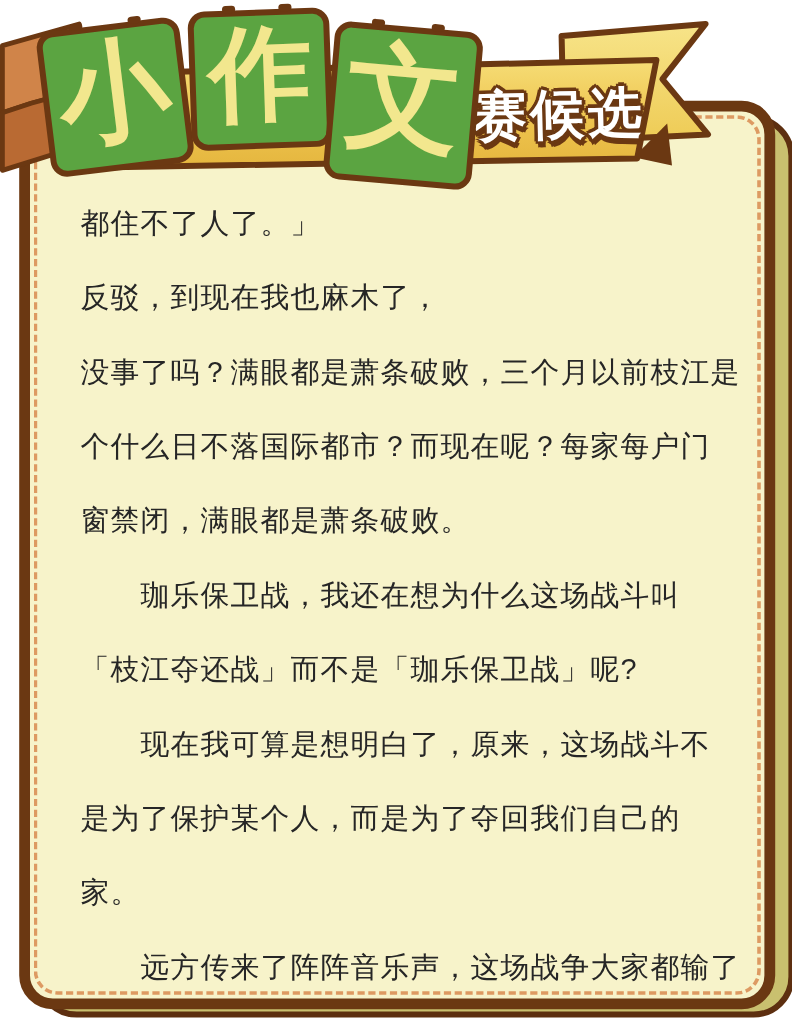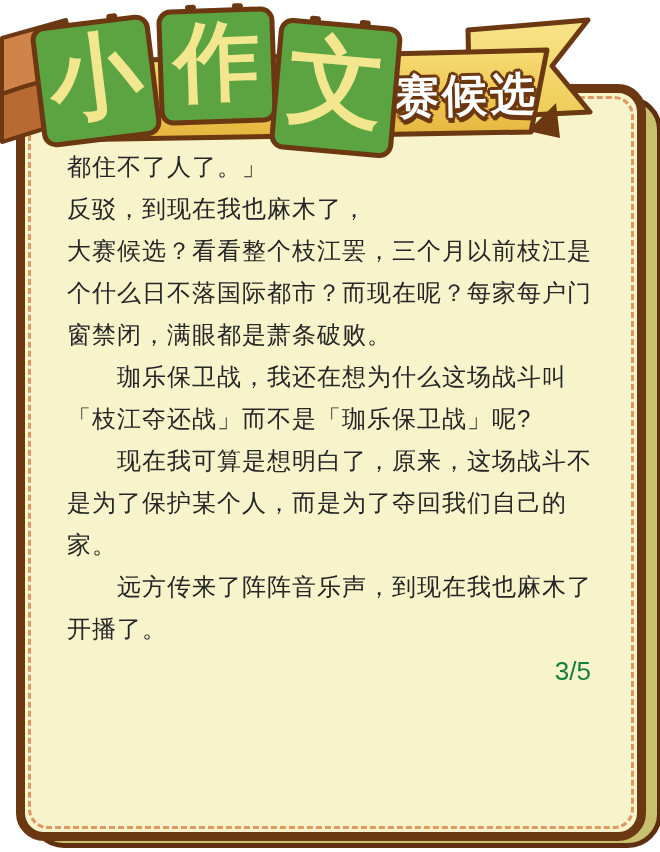--- a/index.html
+++ b/index.html
@@ -29,21 +29,21 @@
     border-radius:20px;
   }
 
   
   .story-text {
     position:absolute; left:42px; top:53px; width:528px;
     font-size:24px; line-height:42px; letter-spacing:1px;
     color:var(--text-dark,#262626);
     font-weight:500;
   }
-  .story-text .line { white-space:nowrap; }
+  .story-text .line { white-space:nowrap;margin-top:20px; }
   .page-indicator {
     margin-top:4px; text-align:right; font-size:26px; line-height:34px;
     letter-spacing:0; color:#15803d; padding-right:4px;
   }
 
   
   .header-art { position:absolute; left:0; top:0; z-index:5; }
   .banner-label {
     position:absolute; left:346px; top:66px; width:210px; z-index:6;
     transform:rotate(-1.5deg);
@@ -79,29 +79,29 @@
 
 <div class="page">
 
   <div class="back-card"></div>
   <div class="front-card">
     <div class="dash-border"></div>
 
     <div class="story-text">
       <div class="line">都住不了人了。」</div>
       <div class="line">反驳，到现在我也麻木了，</div>
-      <div class="line">大赛候选？看看整个枝江罢，三个月以前枝江是</div>
+      <div class="line">没事了吗？满眼都是萧条破败，三个月以前枝江是</div>
       <div class="line">个什么日不落国际都市？而现在呢？每家每户门</div>
       <div class="line">窗禁闭，满眼都是萧条破败。</div>
       <div class="line">　　珈乐保卫战，我还在想为什么这场战斗叫</div>
       <div class="line">「枝江夺还战」而不是「珈乐保卫战」呢?</div>
       <div class="line">　　现在我可算是想明白了，原来，这场战斗不</div>
       <div class="line">是为了保护某个人，而是为了夺回我们自己的</div>
       <div class="line">家。</div>
-      <div class="line">　　远方传来了阵阵音乐声，到现在我也麻木了</div>
+      <div class="line">　　远方传来了阵阵音乐声，这场战争大家都输了</div>
       <div class="line">开播了。</div>
       <div class="page-indicator">3/5</div>
     </div>
   </div>
 
   <svg class="header-art" width="660" height="175" viewBox="0 0 660 175">
     <defs>
       <linearGradient id="bandGrad" x1="0" y1="0" x2="0" y2="1">
         <stop offset="0" stop-color="#f6dd76"></stop>
         <stop offset="0.55" stop-color="#eec44f"></stop>

